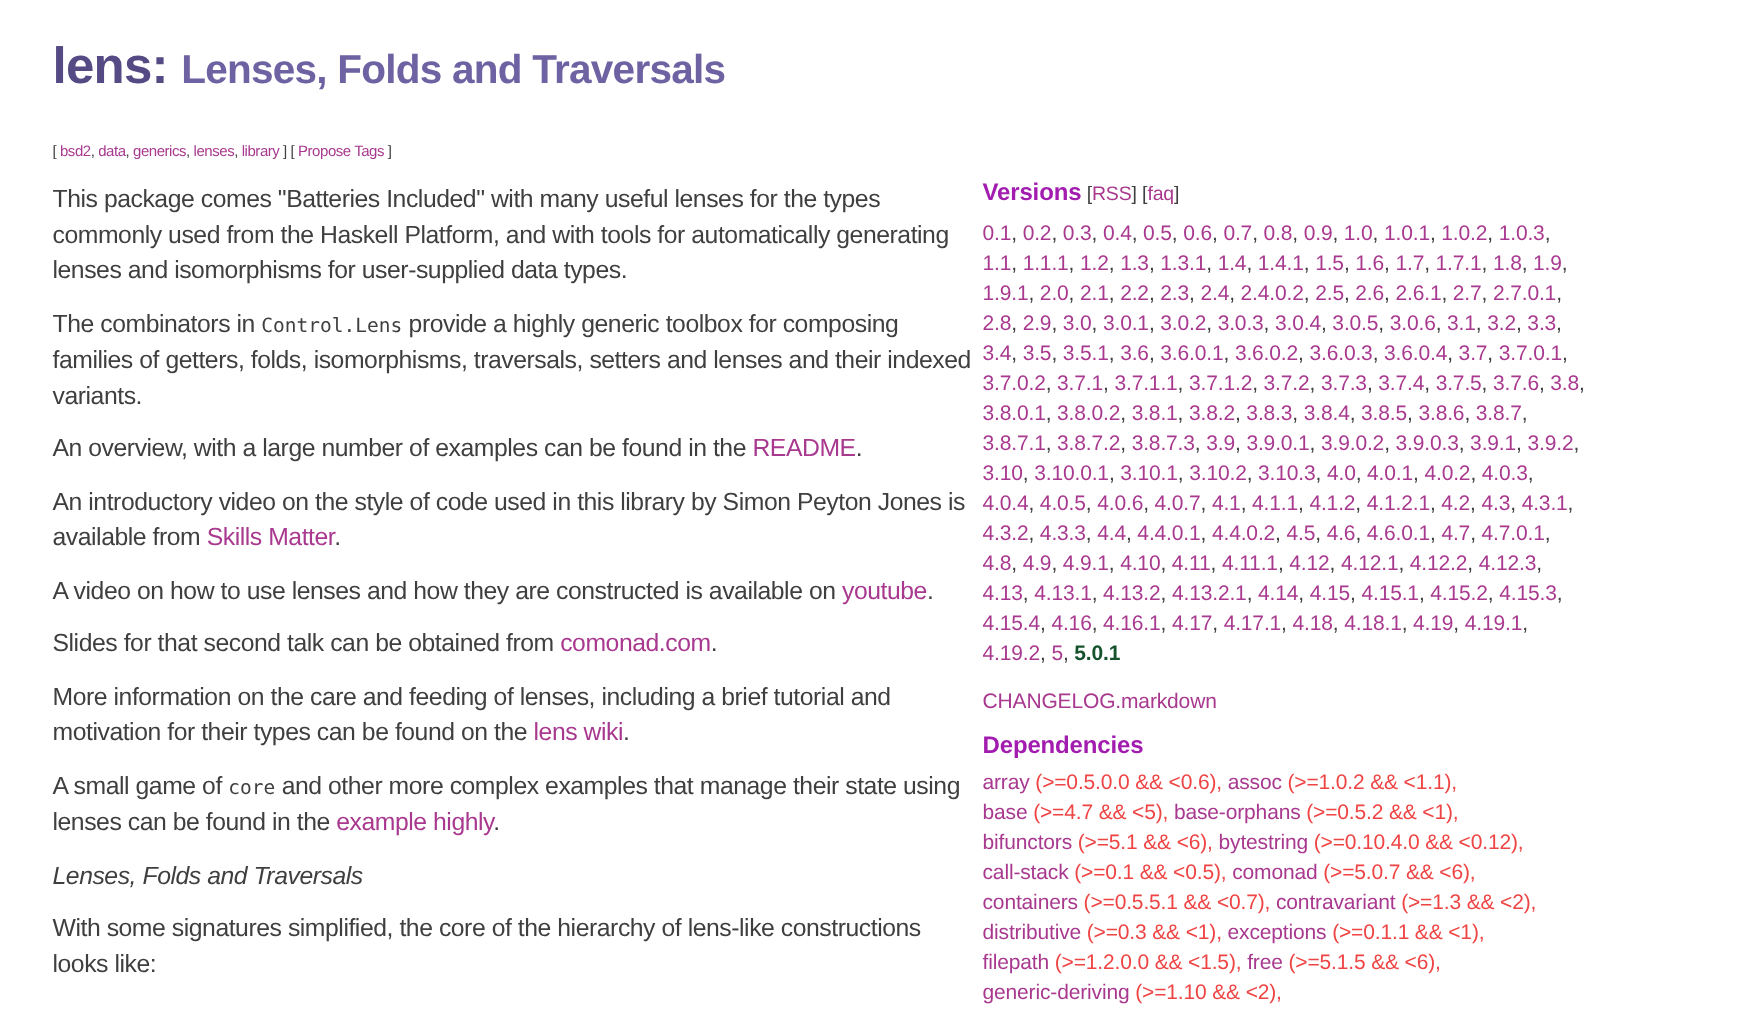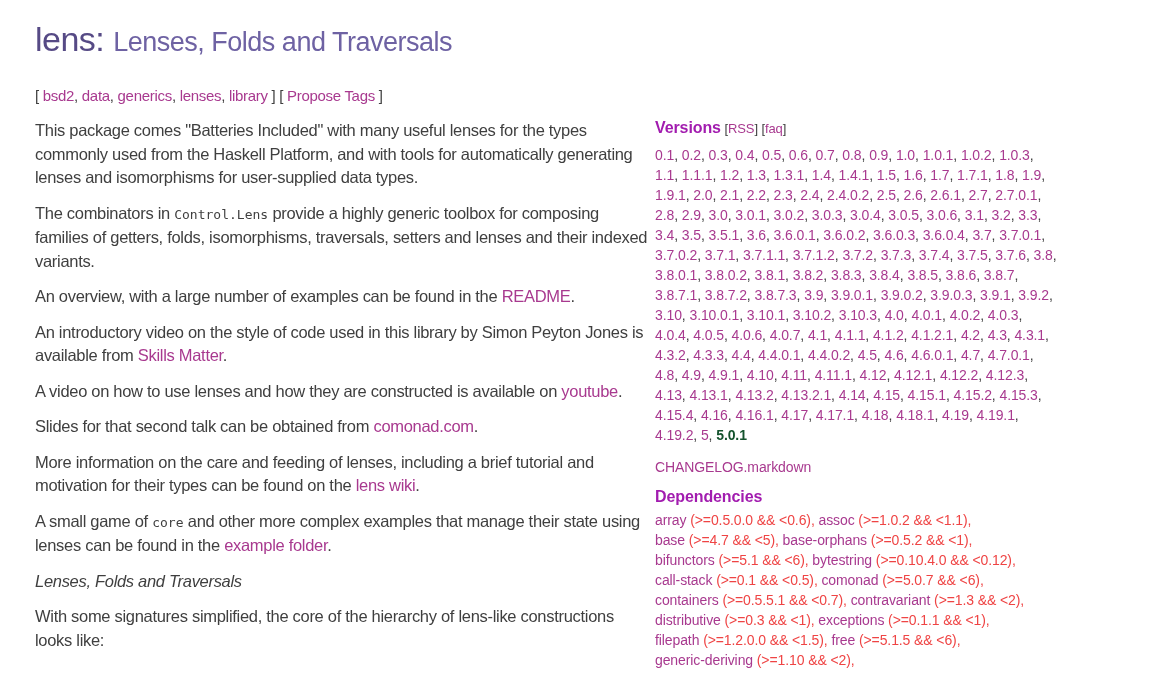--- a/index.html
+++ b/index.html
@@ -10,25 +10,25 @@
   }
   a.lnk { color:#a8398f; text-decoration:none; cursor:pointer; }
   .nw { white-space:nowrap; }
 
   
   .left-col {
     position:absolute; left:35px; top:0; width:618px;
     letter-spacing:-0.3px;
   }
   h1.page-title {
-    margin:20px 0 0 0; font-weight:normal; letter-spacing:-0.5px;
-    font-size:34px; color:#564a85; line-height:38px;
+    margin:20px 0 0 0; font-weight:bold; letter-spacing:-0.5px;
+    font-size:34px; color:#564a85; line-height:48px;
   }
   h1.page-title .syn { font-size:27px; color:#6e62a3; }
-  .tags-row { margin:26px 0 15px 0; font-size:15px; color:#3f3f3f; }
+  .tags-row { margin:26px 0 15px 0; font-size:10px; color:#3f3f3f; }
   .left-col p { margin:0 0 12px 0; font-size:16.5px; line-height:23.5px; color:#3f3f3f; }
   .left-col code {
     font-family:"DejaVu Sans Mono", monospace; font-size:13px;
     color:#3f3f3f; letter-spacing:0;
   }
   .left-col em { font-style:italic; color:#3f3f3f; }
 
   
   .right-col {
     position:absolute; left:655px; top:118px; width:402px;
@@ -54,21 +54,21 @@
 
   <div class="tags-row">[ <a class="lnk" href="#">bsd2</a>, <a class="lnk" href="#">data</a>, <a class="lnk" href="#">generics</a>, <a class="lnk" href="#">lenses</a>, <a class="lnk" href="#">library</a> ] [ <a class="lnk" href="#">Propose Tags</a> ]</div>
 
   <p>This package comes "Batteries Included" with many useful lenses for the types commonly used from the Haskell Platform, and with tools for automatically generating lenses and isomorphisms for user-supplied data types.</p>
   <p>The combinators in <code>Control.Lens</code> provide a highly generic toolbox for composing families of getters, folds, isomorphisms, traversals, setters and lenses and their indexed variants.</p>
   <p>An overview, with a large number of examples can be found in the <a class="lnk" href="#">README</a>.</p>
   <p>An introductory video on the style of code used in this library by Simon Peyton Jones is available from <a class="lnk" href="#">Skills Matter</a>.</p>
   <p>A video on how to use lenses and how they are constructed is available on <a class="lnk" href="#">youtube</a>.</p>
   <p>Slides for that second talk can be obtained from <a class="lnk" href="#">comonad.com</a>.</p>
   <p>More information on the care and feeding of lenses, including a brief tutorial and motivation for their types can be found on the <a class="lnk" href="#">lens wiki</a>.</p>
-  <p>A small game of <code>core</code> and other more complex examples that manage their state using lenses can be found in the <a class="lnk" href="#">example folder</a>.</p>
+  <p>A small game of <code>core</code> and other more complex examples that manage their state using lenses can be found in the <a class="lnk" href="#">example highly</a>.</p>
   <p><em>Lenses, Folds and Traversals</em></p>
   <p>With some signatures simplified, the core of the hierarchy of lens-like constructions looks like:</p>
 </div>
 
 <div class="right-col">
 
   <div class="vhead">
     <span class="sec-head">Versions</span><span class="vhead-links"> [<a class="lnk" href="#">RSS</a>] [<a class="lnk" href="#">faq</a>]</span>
   </div>
 

